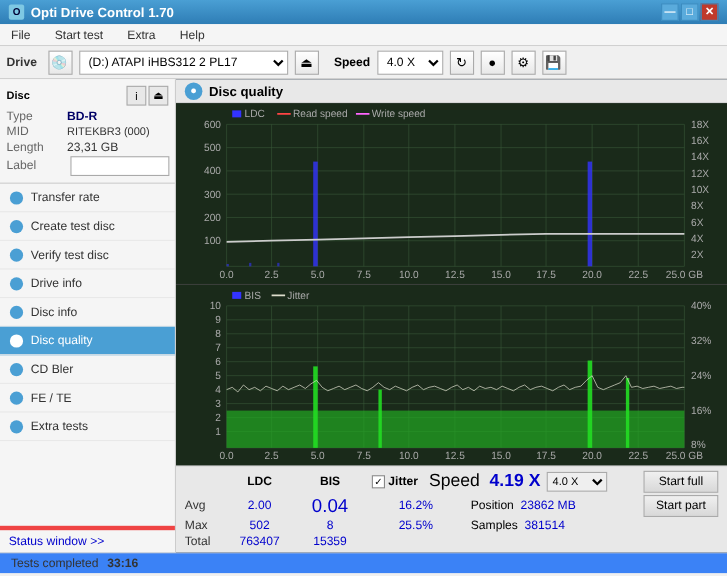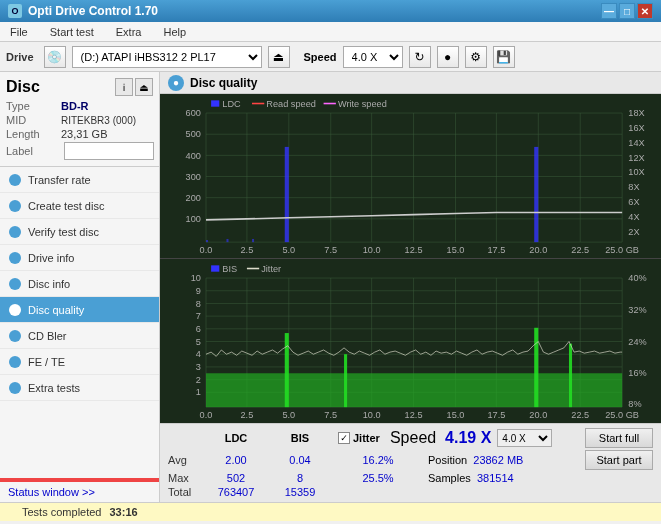--- a/index.html
+++ b/index.html
@@ -87,21 +87,21 @@
     .disc-panel {
       padding: 6px;
       border-bottom: 1px solid #ccc;
     }
     .disc-panel-header {
       display: flex;
       justify-content: space-between;
       align-items: center;
       margin-bottom: 4px;
     }
-    .disc-label { font-weight: bold; font-size: 16px; }
+    .disc-label { font-weight: bold; font-size: 10px; }
     .disc-icon-area { display: flex; gap: 2px; }
     .disc-icon { width: 18px; height: 18px; border: 1px solid #aaa; background: #e8e8e8; display: flex; align-items: center; justify-content: center; font-size: 10px; cursor: pointer; }
 
     .disc-row { display: flex; margin-bottom: 2px; align-items: center; }
     .disc-key { color: #666; width: 55px; font-size: 11px; }
     .disc-val { color: #000066; font-size: 11px; font-weight: bold; }
     .disc-val-plain { color: #333; font-size: 11px; }
     .disc-val-blue { color: #0000cc; font-size: 11px; }
 
     .label-row { display: flex; align-items: center; margin-top: 2px; gap: 31px; }
@@ -203,26 +203,26 @@
       cursor: pointer;
       width: 68px;
       height: 20px;
       display: flex;
       align-items: center;
       justify-content: center;
     }
 
     
     .statusbar {
-      background: #fef9c3;
+      background: #3b82f6;
       border-top: 1px solid #ccc;
       height: 19px;
       display: flex;
       align-items: center;
-      padding: 0 22px;
+      padding: 0 10px;
       gap: 8px;
     }
     .status-text { font-size: 11px; color: #333; flex: 0 0 auto; }
     .progress-bar-outer {
       flex: 1;
       height: 14px;
       border: 1px solid #aaa;
       background: #d0d0d0;
       position: relative;
     }
@@ -559,21 +559,21 @@
           </select>
         </div>
         <div class="stats-buttons" style="margin-left:auto; display:flex; flex-direction:column; gap:2px;">
           <button class="start-btn">Start full</button>
         </div>
       </div>
 
       <div style="display:flex; align-items:center; gap:0;">
         <div style="width:36px; font-size:11px; color:#333;">Avg</div>
         <div style="width:64px; text-align:center; font-size:11px; color:#0000cc;">2.00</div>
-        <div style="width:64px; text-align:center; font-size:11px; color:#0000cc;">0.04</div>
+        <div style="width:64px; text-align:center; font-size:17px; color:#0000cc;">0.04</div>
         <div style="width:80px; text-align:center; font-size:11px; color:#0000cc; margin-left:6px;">16.2%</div>
         <div style="margin-left:10px; font-size:11px;">
           <span>Position</span>&nbsp;
           <span style="color:#0000cc;">23862 MB</span>
         </div>
         <div style="margin-left:auto;">
           <button class="start-btn">Start part</button>
         </div>
       </div>
       <div style="display:flex; align-items:center; gap:0;">

